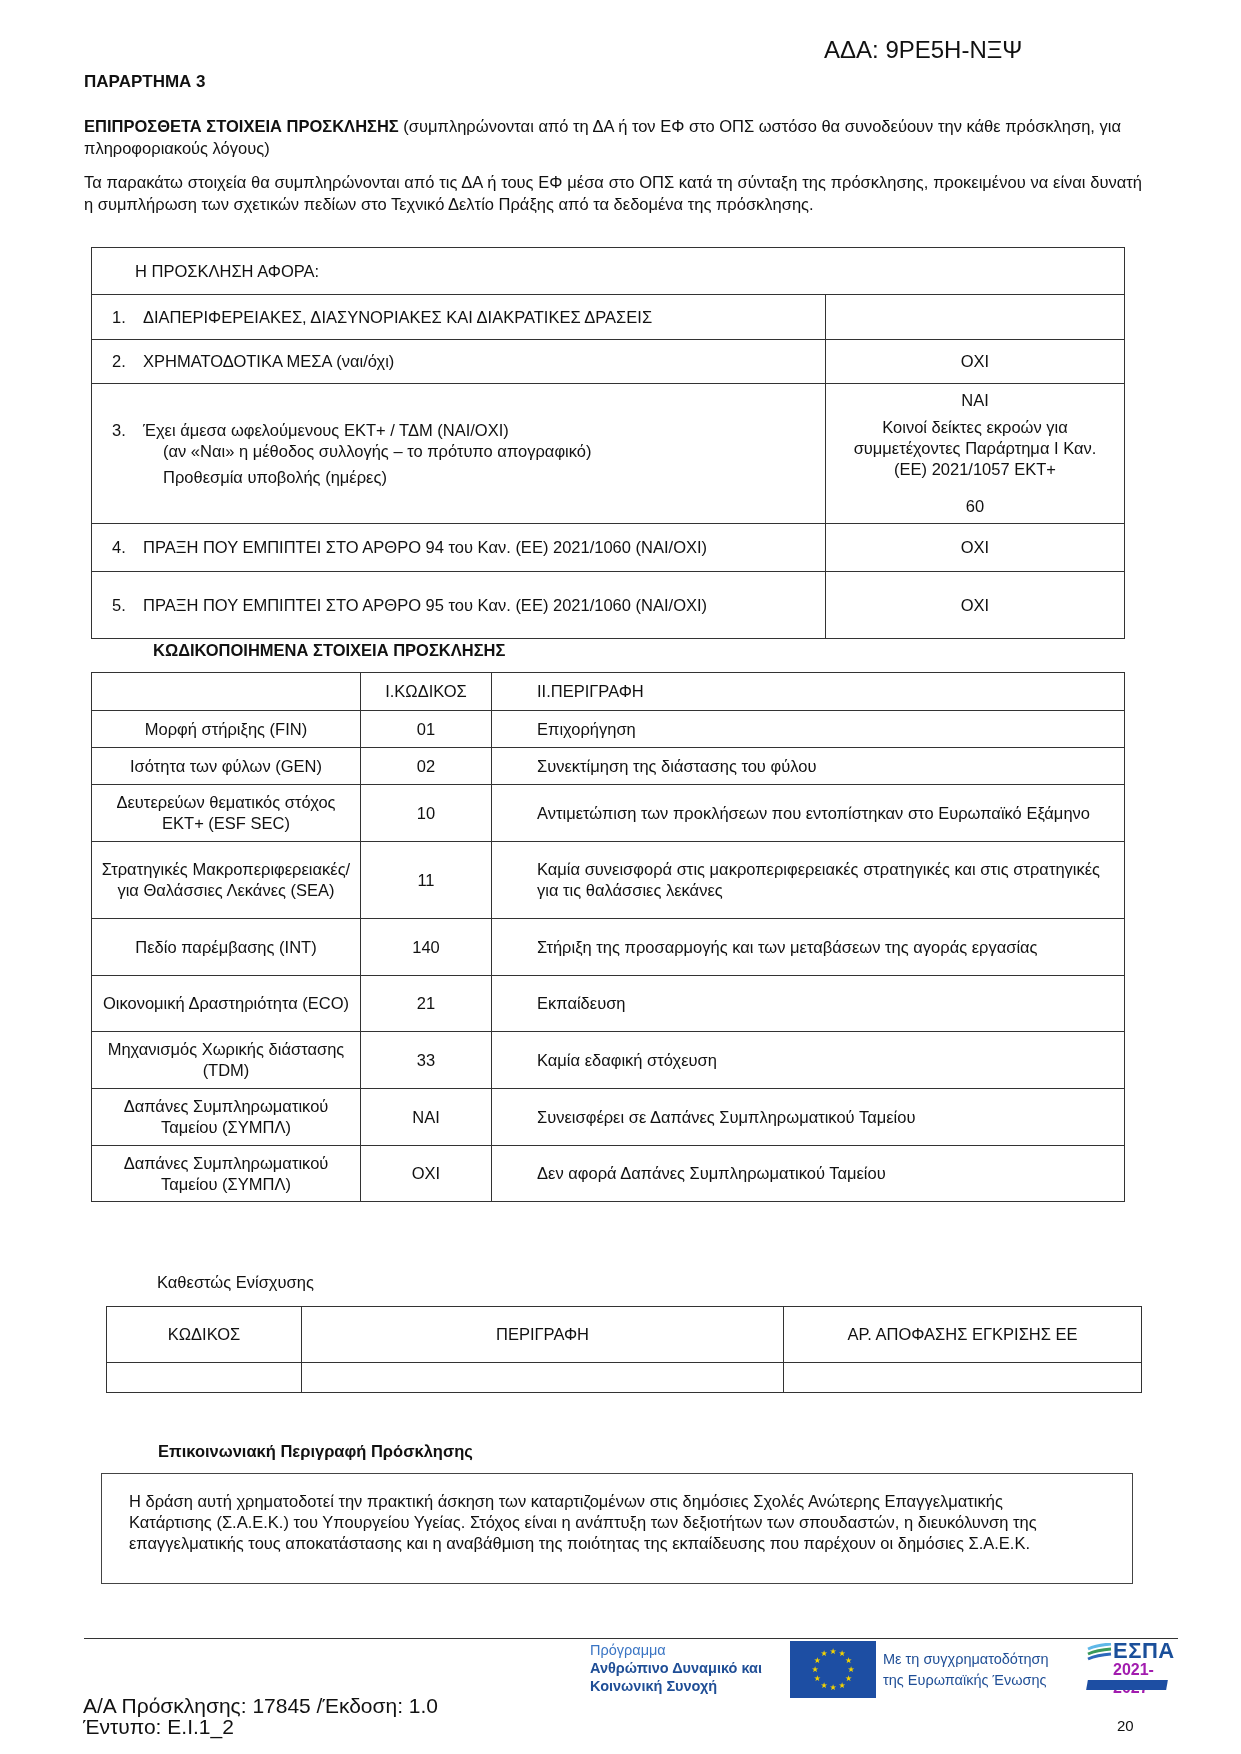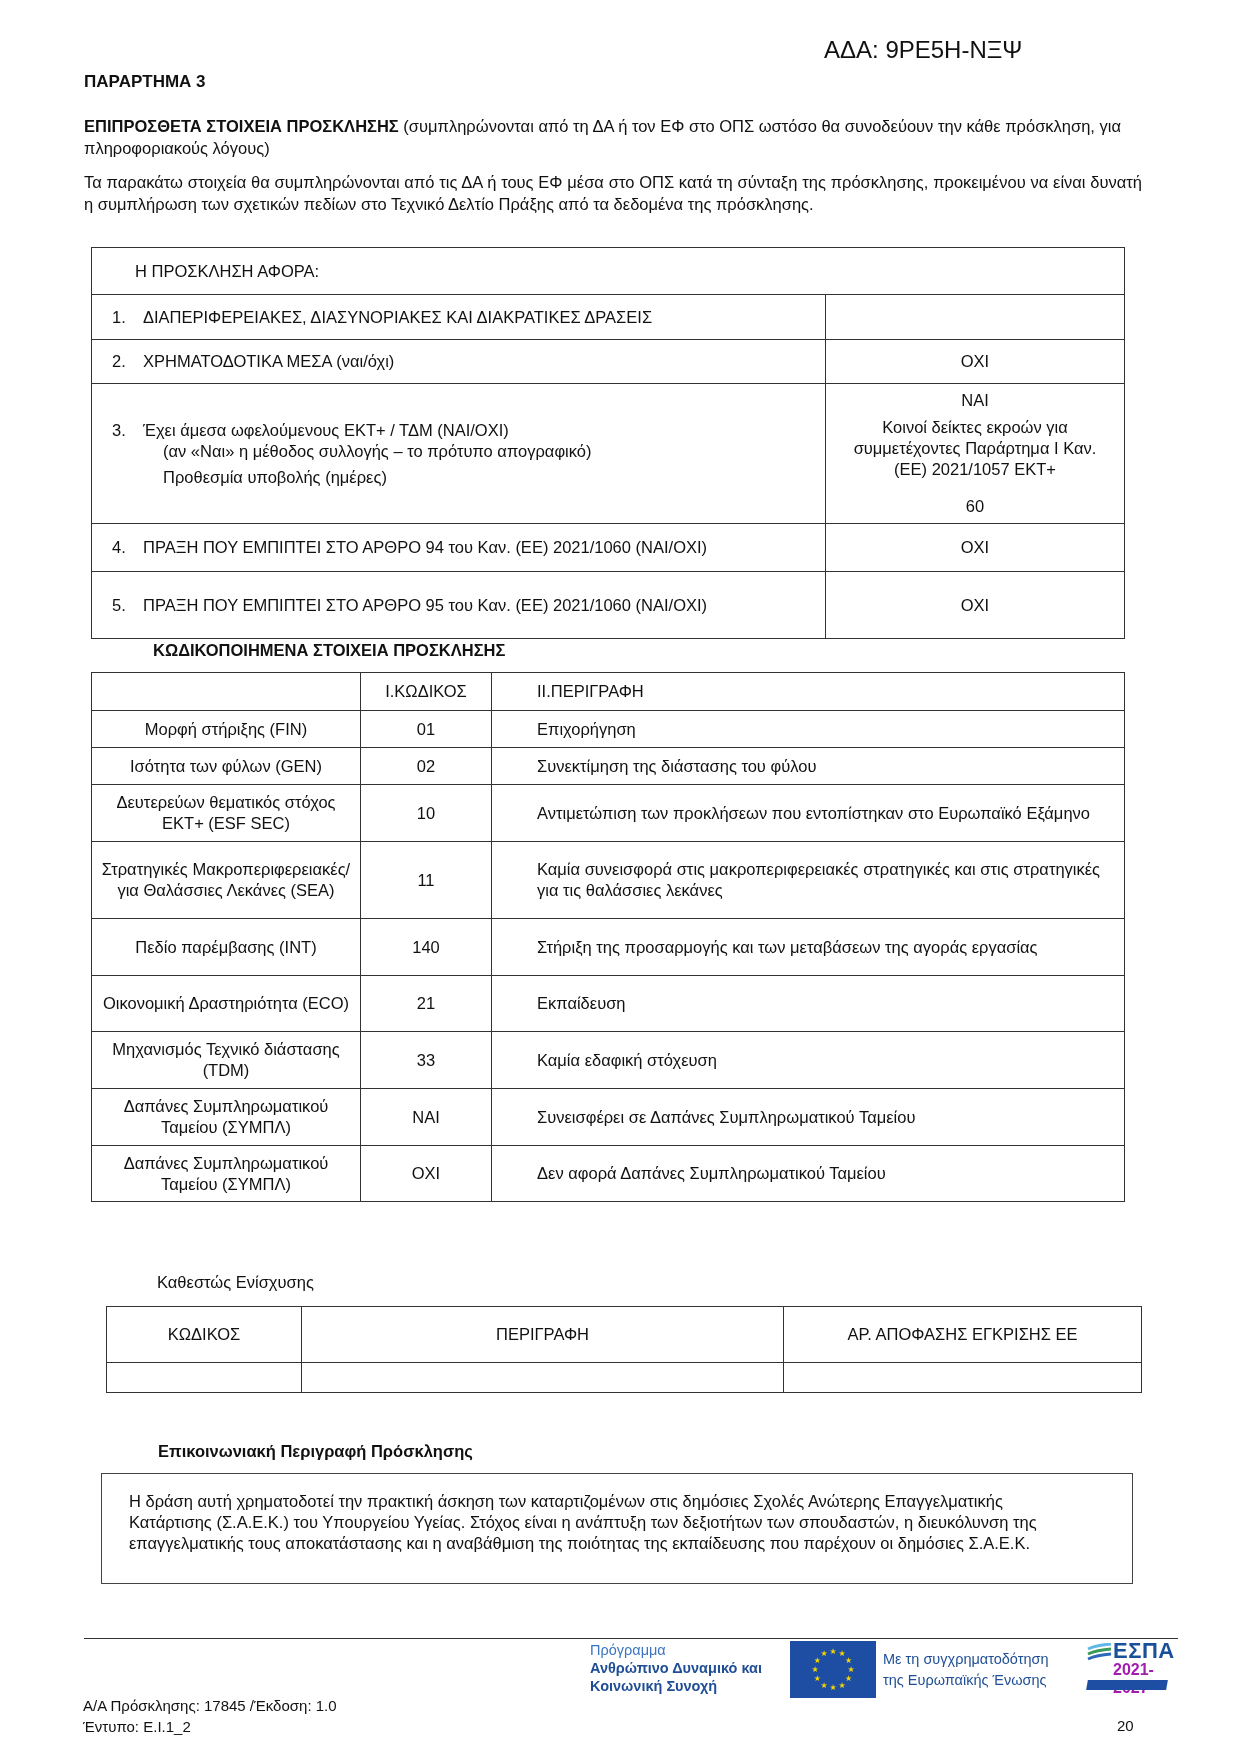--- a/index.html
+++ b/index.html
@@ -37,21 +37,21 @@
   #t3 td { text-align:center; }
   #t3 td.k { width:194px; }
   #t3 td.p { width:481px; }
 
   .comm-title { left:158px; top:1442px; font-size:16.5px; font-weight:bold; }
   .comm-box { left:101px; top:1473px; width:1032px; height:111px; border:1.5px solid #444;
               box-sizing:border-box; }
   .comm-text { position:absolute; left:27px; top:17px; width:930px; font-size:16.5px; line-height:21px; }
 
   .foot-rule { left:84px; top:1638px; width:1094px; height:0; border-top:1.5px solid #333; }
-  .foot-text { left:83px; top:1695px; font-size:15px; line-height:21px; }
+  .foot-text { left:83px; top:1695px; font-size:21px; line-height:21px; }
   .page-num { left:1117px; top:1717px; font-size:15px; }
 
   .prog-logo { left:590px; top:1641px; font-size:14.5px; line-height:18px; color:#2c5ea8; }
   .prog-logo .l1 { font-weight:normal; color:#3a75c4; }
   .prog-logo .bold { font-weight:bold; color:#1f4e96; }
   .eu-flag { left:790px; top:1641px; width:86px; height:57px; background:#1d4ea3; }
   .eu-text { left:883px; top:1649px; font-size:14.5px; line-height:21px; color:#1f4e96; }
   .espa { left:1087px; top:1641px; width:90px; height:56px; }
   .espa .word { position:absolute; left:26px; top:-3px; font-size:22px; font-weight:bold; color:#1a4f9a; letter-spacing:0.5px; }
   .espa .years { position:absolute; left:26px; top:20px; font-size:16px; font-weight:bold; color:#a21caf; }
@@ -137,21 +137,21 @@
         <td class="c1">Πεδίο παρέμβασης (INT)</td>
         <td class="c2">140</td>
         <td class="c3">Στήριξη της προσαρμογής και των μεταβάσεων της αγοράς εργασίας</td>
       </tr>
       <tr style="height: 56px;">
         <td class="c1">Οικονομική Δραστηριότητα (ECO)</td>
         <td class="c2">21</td>
         <td class="c3">Εκπαίδευση</td>
       </tr>
       <tr style="height: 57px;">
-        <td class="c1">Μηχανισμός Τεχνικό διάστασης (TDM)</td>
+        <td class="c1">Μηχανισμός Χωρικής διάστασης (TDM)</td>
         <td class="c2">33</td>
         <td class="c3">Καμία εδαφική στόχευση</td>
       </tr>
       <tr style="height: 57px;">
         <td class="c1">Δαπάνες Συμπληρωματικού Ταμείου (ΣΥΜΠΛ)</td>
         <td class="c2">ΝΑΙ</td>
         <td class="c3">Συνεισφέρει σε Δαπάνες Συμπληρωματικού Ταμείου</td>
       </tr>
       <tr style="height: 56px;">
         <td class="c1">Δαπάνες Συμπληρωματικού Ταμείου (ΣΥΜΠΛ)</td>

